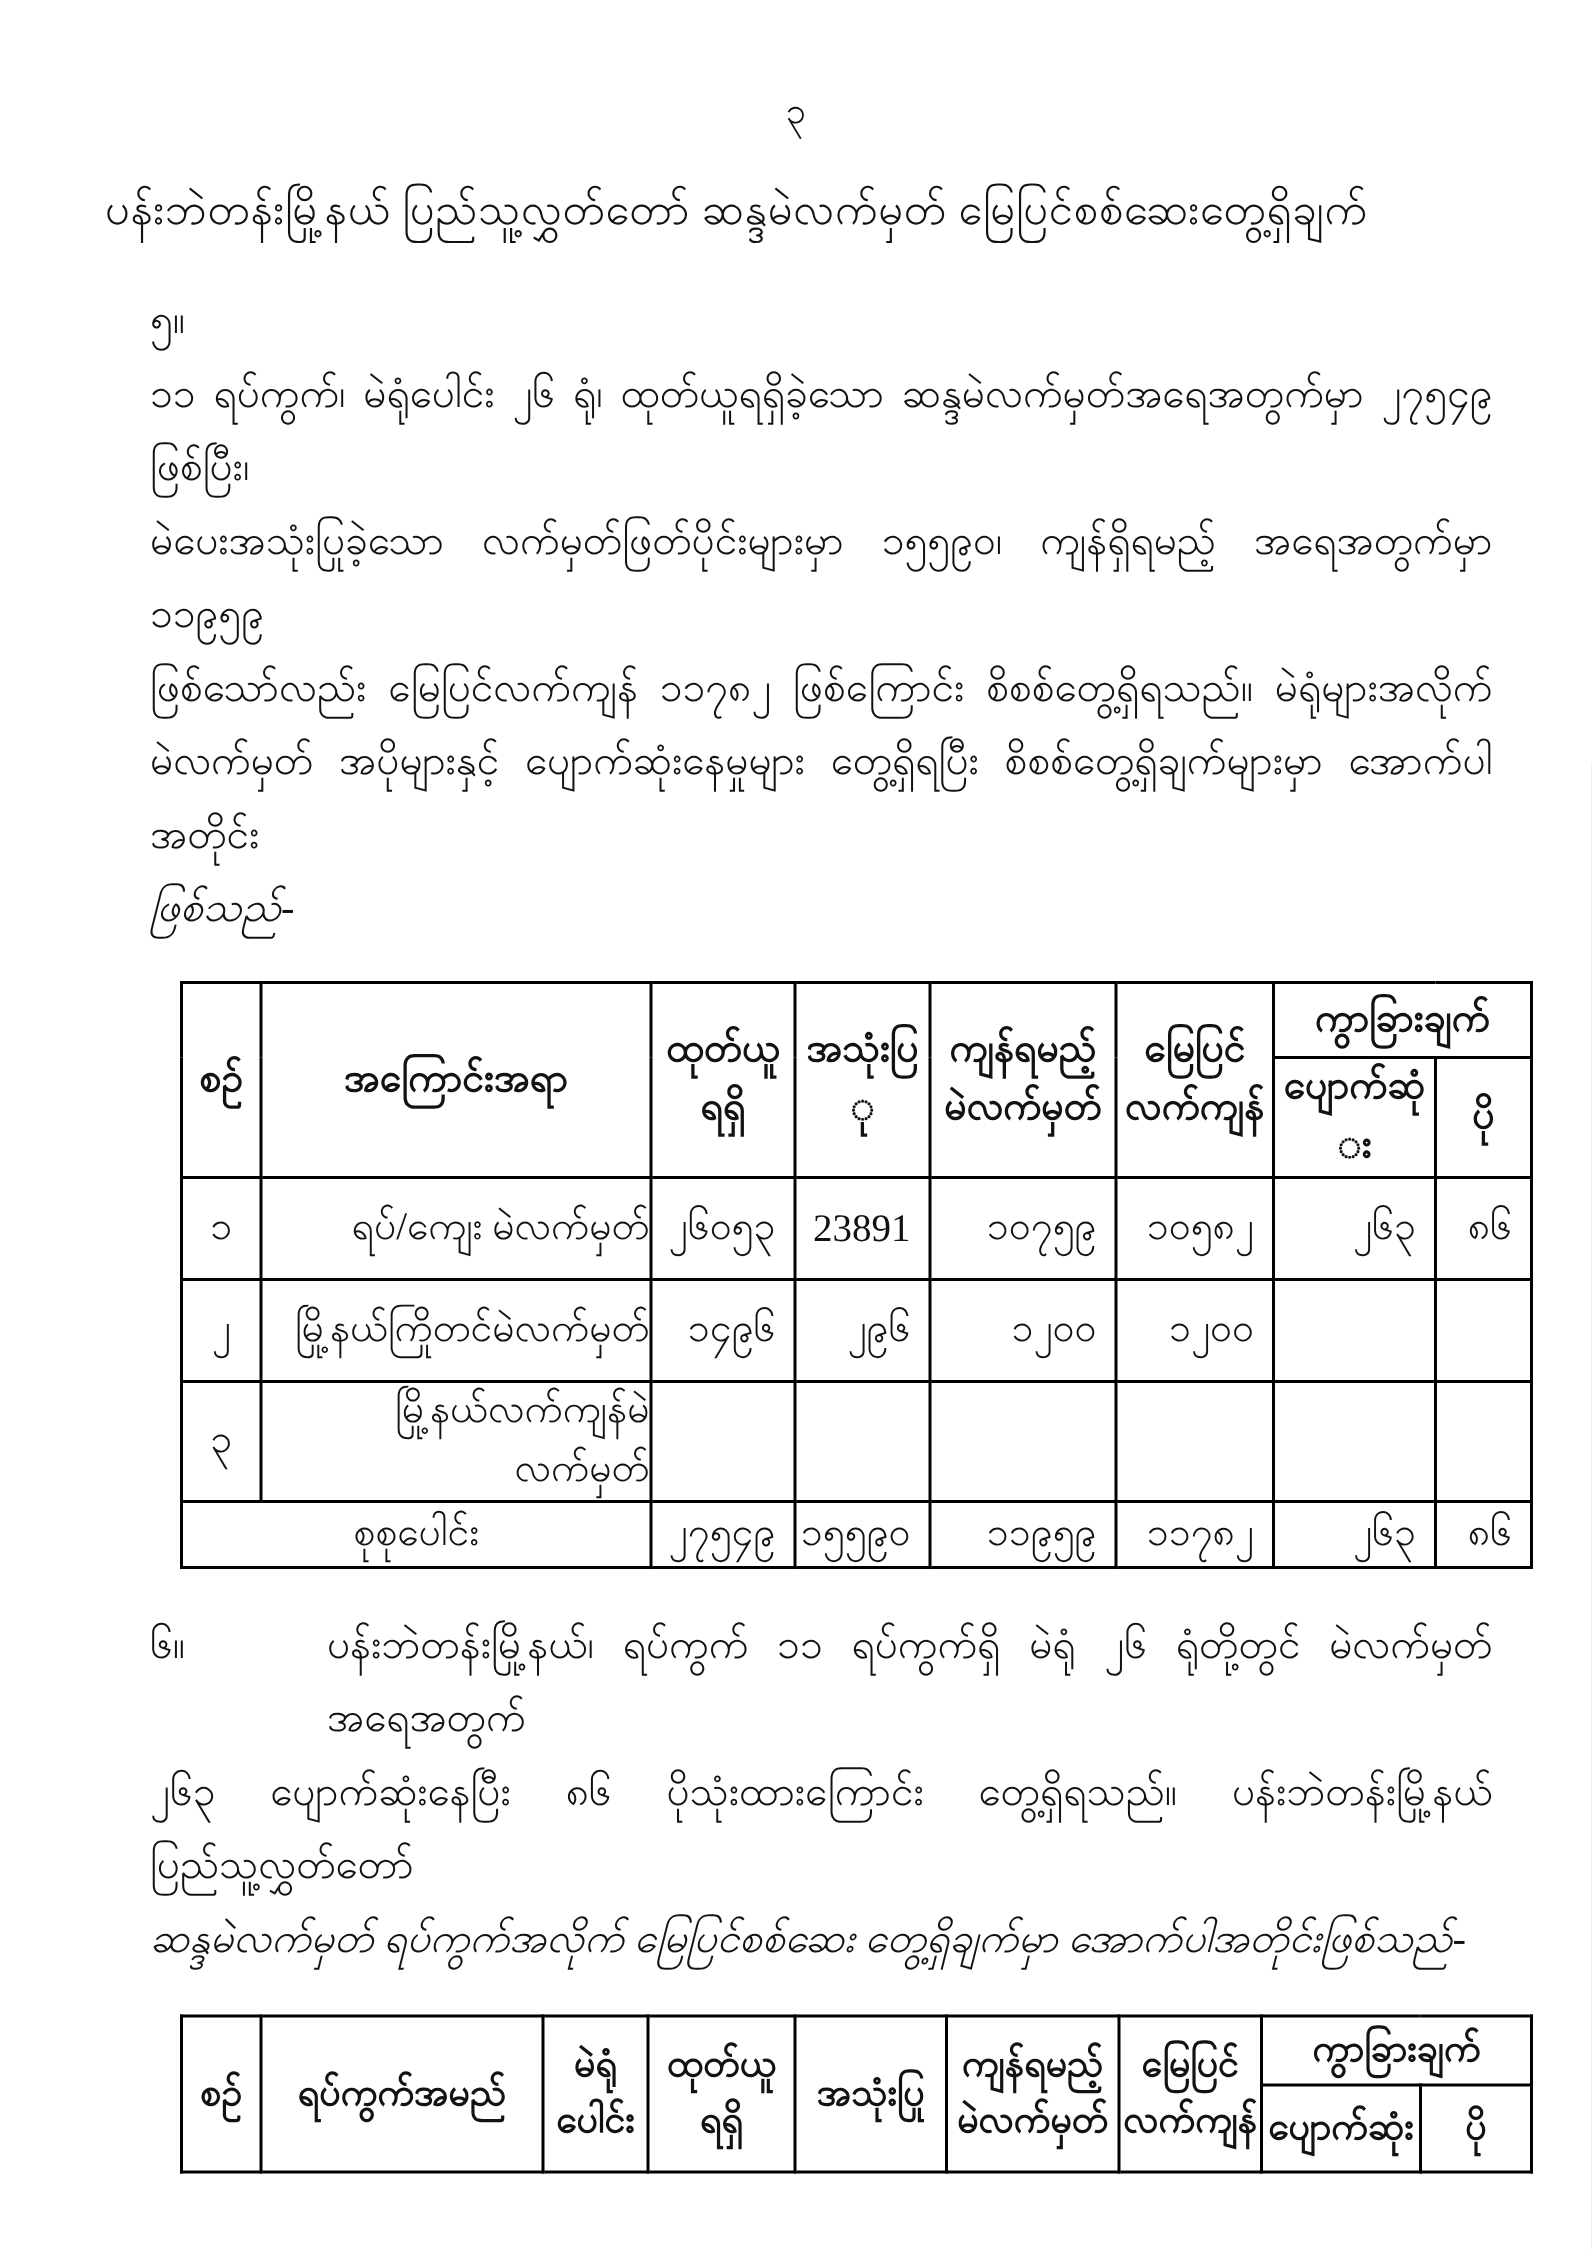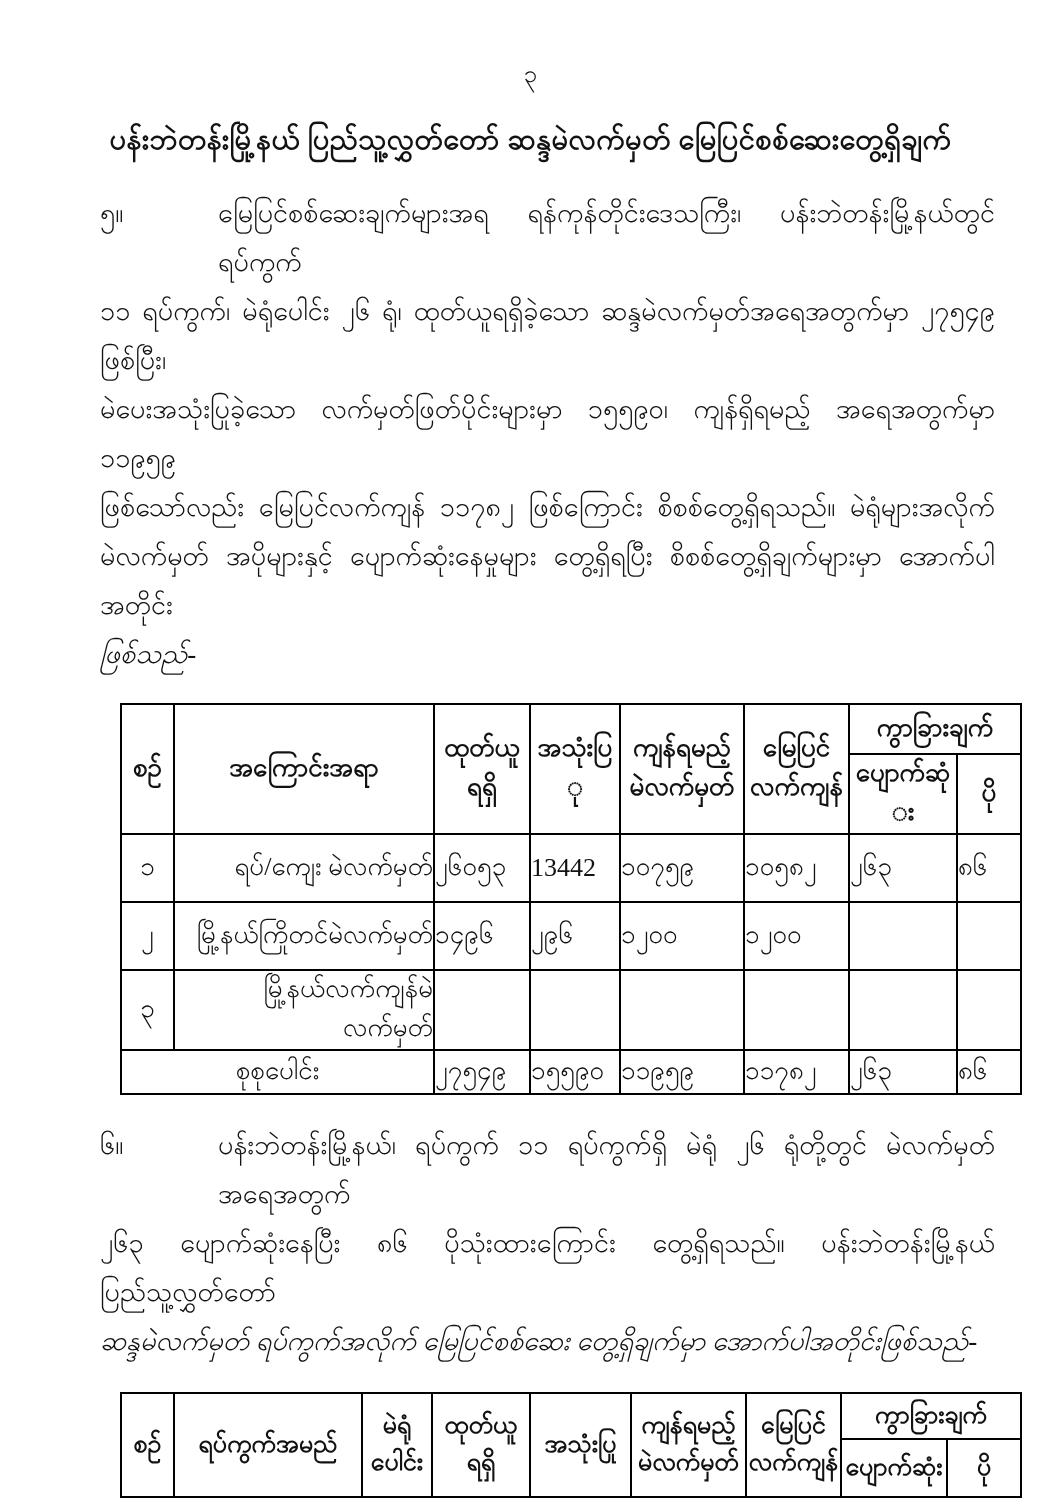--- a/index.html
+++ b/index.html
@@ -14,23 +14,22 @@
     font-family: "Liberation Serif", "DejaVu Serif", serif;
     overflow: hidden;
   }
   .pagenum {
     padding-top: 58px;
     text-align: center;
     font-size: 24px;
   }
   .doc-title {
     margin: 26px 70px 0 70px;
-    text-align: center;
     font-size: 29px;
-    font-weight: bold;
+    font-weight: normal;
     letter-spacing: 0.5px;
   }
   .para { margin: 26px 66px 0 100px; }
   .para .line {
     font-size: 27px;
     line-height: 49px;
     text-align: justify;
     text-align-last: justify;
   }
   .para .line.first { display: flex; }
@@ -46,21 +45,21 @@
   }
   table.grid th, table.grid td {
     border: 2px solid #000;
     padding: 0;
     font-weight: normal;
     overflow: hidden;
   }
   table.grid th { font-weight: bold; }
   .pre { white-space: pre-line; }
   .ctr { text-align: center; }
-  .num { padding-right: 12px !important; }
+  .num { text-align: right; padding-right: 12px !important; }
   .name { text-align: right; padding-left: 13px !important; }
 
   .t1 { margin-top: 24px; font-size: 26px; }
   .t1 thead th { font-size: 26px; }
   .t1 .hdr-top { height: 50px; }
   .t1 .hdr-bot { height: 72px; }
   .t1 tbody tr.r { height: 68px; }
   .t1 tbody tr.r3 { height: 46px; }
   .t1 tbody tr.total { height: 44px; font-weight: bold; }
 
@@ -74,21 +73,20 @@
 
 <div class="page">
 
   <div class="pagenum">၃</div>
 
   <div class="doc-title">ပန်းဘဲတန်းမြို့နယ် ပြည်သူ့လွှတ်တော် ဆန္ဒမဲလက်မှတ် မြေပြင်စစ်ဆေးတွေ့ရှိချက်</div>
 
   <div class="para">
     <div class="line first">
       <span class="plabel">၅။</span>
-      <span class="ptext">မြေပြင်စစ်ဆေးချက်များအရ ရန်ကုန်တိုင်းဒေသကြီး၊ ပန်းဘဲတန်းမြို့နယ်တွင် ရပ်ကွက်</span>
     </div>
     <div class="line">၁၁ ရပ်ကွက်၊ မဲရုံပေါင်း ၂၆ ရုံ၊ ထုတ်ယူရရှိခဲ့သော ဆန္ဒမဲလက်မှတ်အရေအတွက်မှာ ၂၇၅၄၉ ဖြစ်ပြီး၊</div>
     <div class="line">မဲပေးအသုံးပြုခဲ့သော လက်မှတ်ဖြတ်ပိုင်းများမှာ ၁၅၅၉၀၊ ကျန်ရှိရမည့် အရေအတွက်မှာ ၁၁၉၅၉</div>
     <div class="line">ဖြစ်သော်လည်း မြေပြင်လက်ကျန် ၁၁၇၈၂ ဖြစ်ကြောင်း စိစစ်တွေ့ရှိရသည်။ မဲရုံများအလိုက်</div>
     <div class="line">မဲလက်မှတ် အပိုများနှင့် ပျောက်ဆုံးနေမှုများ တွေ့ရှိရပြီး စိစစ်တွေ့ရှိချက်များမှာ အောက်ပါအတိုင်း</div>
     <div class="line last">ဖြစ်သည်-</div>
   </div>
 
   <table class="grid t1">
     <colgroup>
@@ -119,21 +117,21 @@
         <th class="ctr pre">ပျောက်ဆုံ
 း</th>
         <th class="ctr">ပို</th>
       </tr>
     </thead>
     <tbody>
       <tr class="r">
         <td class="ctr">၁</td>
         <td class="name">ရပ်/ကျေး မဲလက်မှတ်</td>
         <td class="num">၂၆၀၅၃</td>
-        <td class="num">13442</td>
+        <td class="num">23891</td>
         <td class="num">၁၀၇၅၉</td>
         <td class="num">၁၀၅၈၂</td>
         <td class="num">၂၆၃</td>
         <td class="num">၈၆</td>
       </tr>
       <tr class="r">
         <td class="ctr">၂</td>
         <td class="name">မြို့နယ်ကြိုတင်မဲလက်မှတ်</td>
         <td class="num">၁၄၉၆</td>
         <td class="num">၂၉၆</td>

